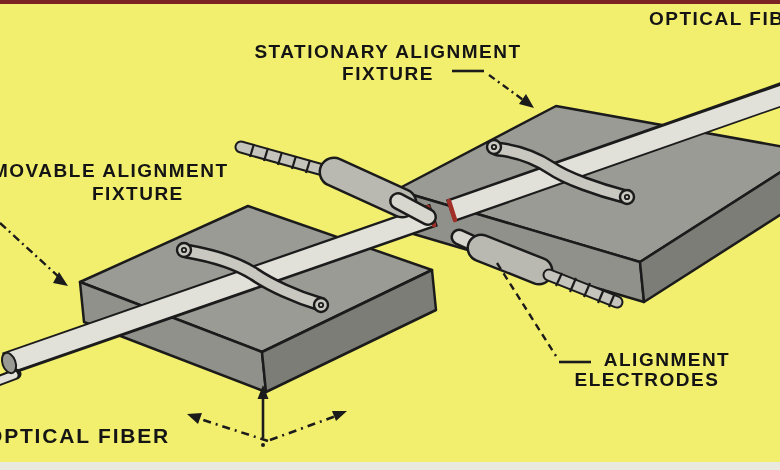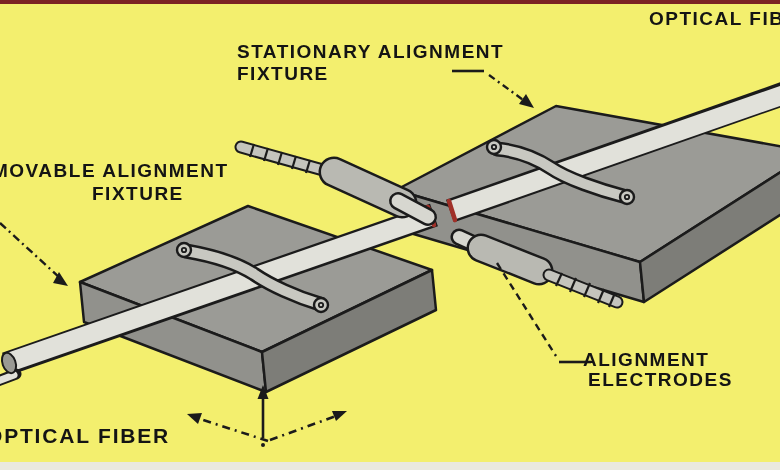--- a/index.html
+++ b/index.html
@@ -6,21 +6,21 @@
   #page{
     position:relative;width:780px;height:470px;overflow:hidden;
     background:var(--c-background,#F3EF6E);
     font-family:"Liberation Sans","DejaVu Sans",sans-serif;
   }
   #page svg{position:absolute;left:0;top:0;}
   .lbl{
     position:absolute;font-weight:700;color:var(--c-text,#141414);
     letter-spacing:1.5px;white-space:nowrap;font-size:19px;line-height:21px;
   }
-  .lbl.center{}
+  .lbl.center{text-align:center;}
   .big{font-size:21px;letter-spacing:1.8px;}
 </style>
 </head>
 <body>
 
 <div id="page">
 
   <svg width="780" height="470" viewBox="0 0 780 470">
 
     <rect x="0" y="0" width="780" height="470" fill="var(--c-background)"></rect>
@@ -125,15 +125,15 @@
   <div class="lbl center" style="left:237px;top:63px;width:302px;">FIXTURE</div>
 
   <div class="lbl" style="left:649px;top:8px;">OPTICAL FIBER</div>
 
   <div class="lbl" style="left:-8px;top:160px;">MOVABLE ALIGNMENT</div>
   <div class="lbl" style="left:92px;top:183px;">FIXTURE</div>
 
   <div class="lbl big" style="left:-14px;top:425px;">OPTICAL FIBER</div>
 
   <div class="lbl center" style="left:583px;top:349px;width:168px;">ALIGNMENT</div>
-  <div class="lbl center" style="left:588px;top:369px;width:168px;">ELECTRODES</div>
+  <div class="lbl center" style="left:563px;top:369px;width:168px;">ELECTRODES</div>
 
 </div>
 
 </body></html>

